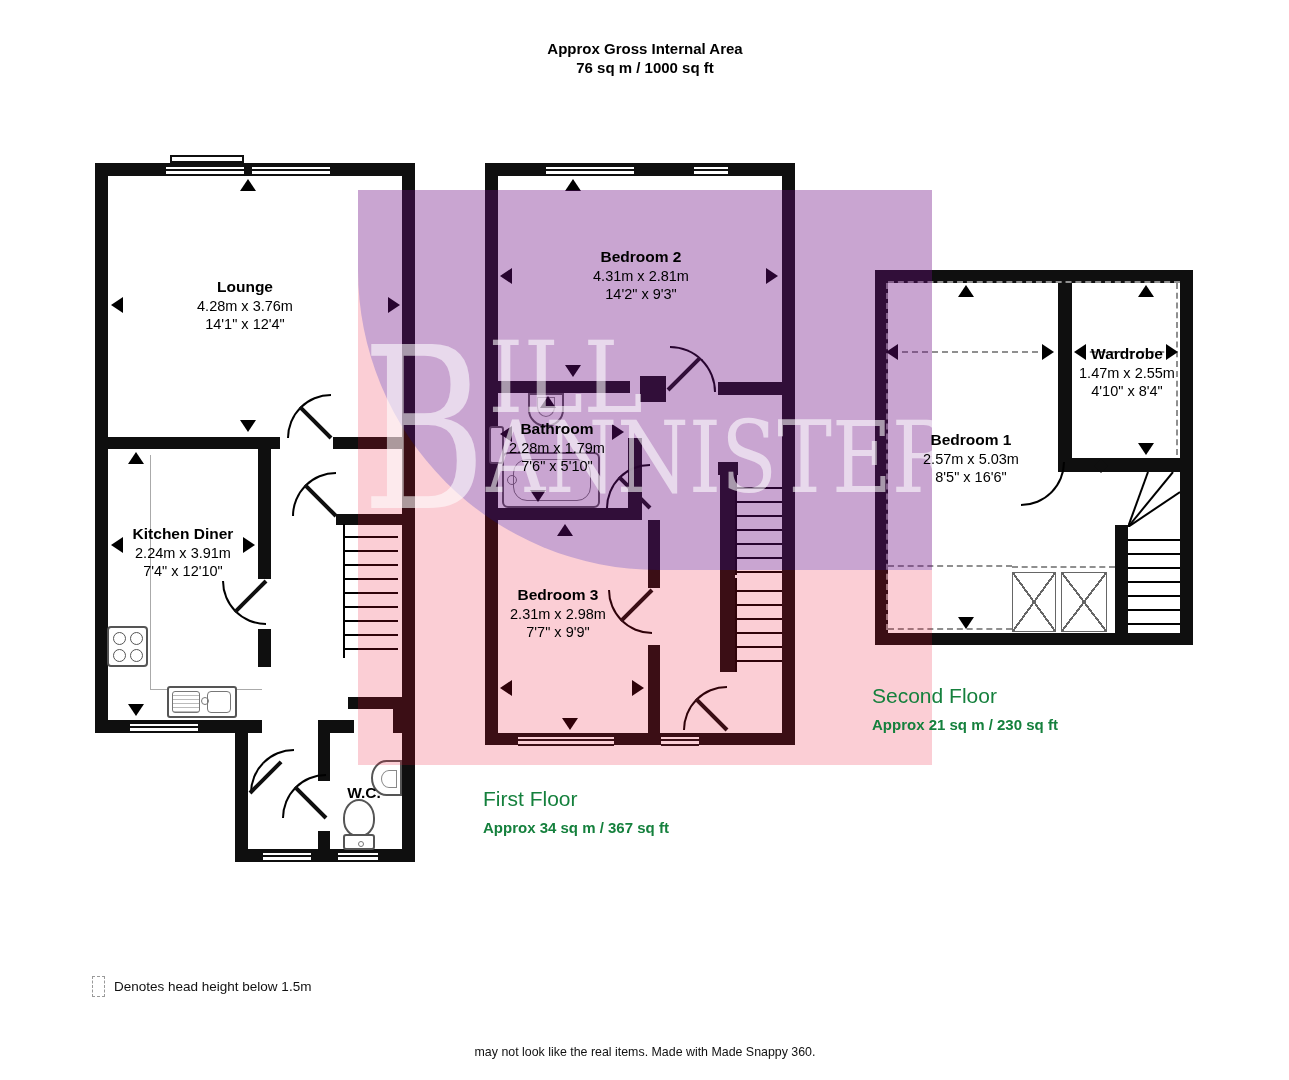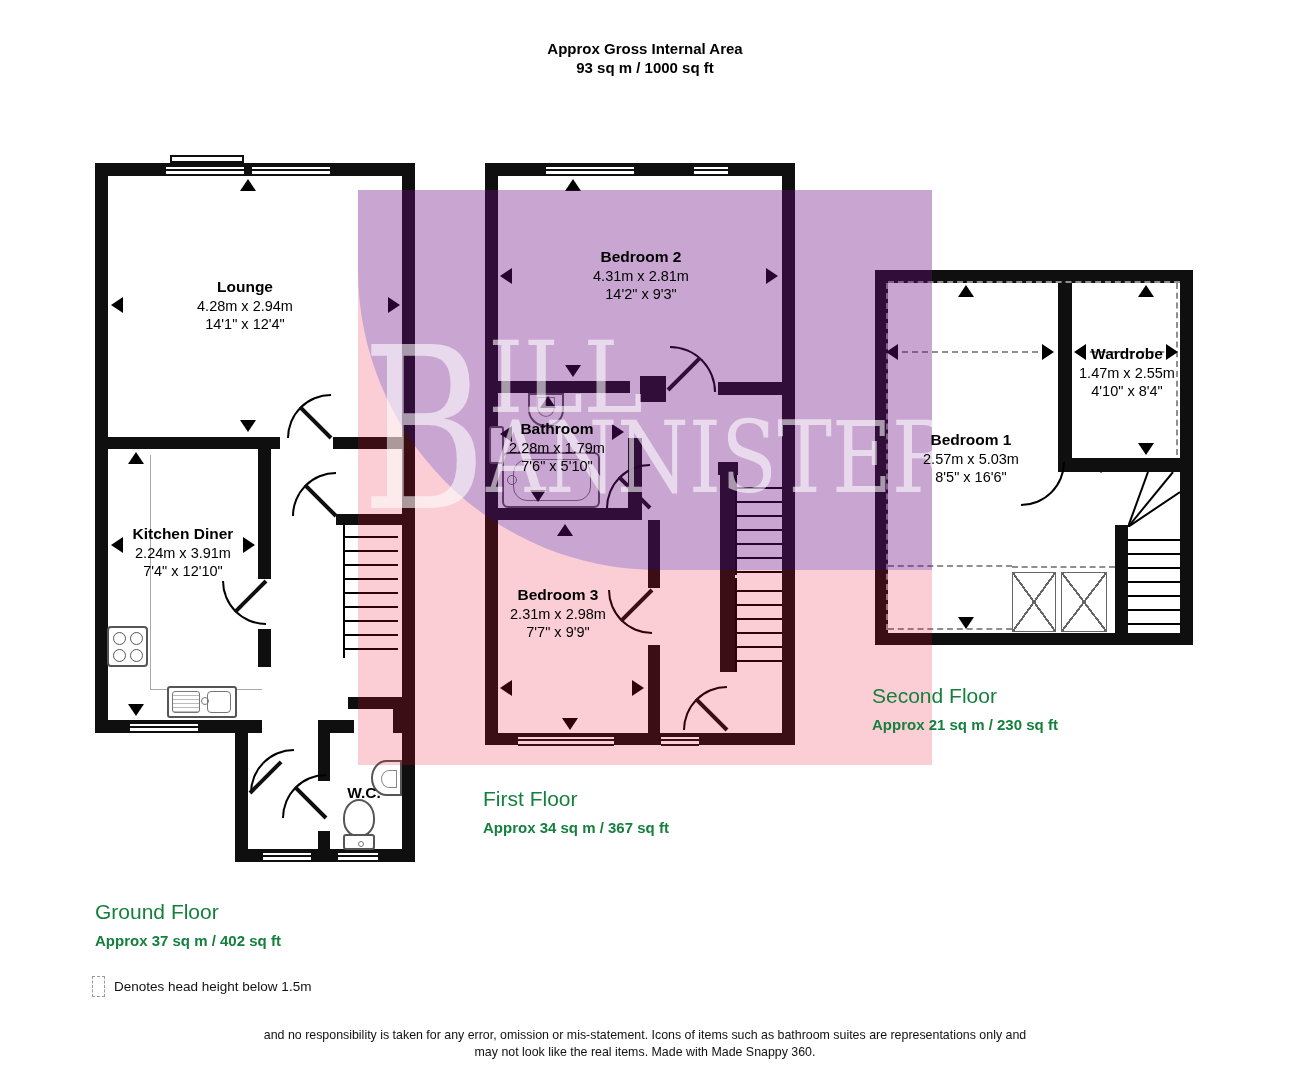--- a/index.html
+++ b/index.html
@@ -44,21 +44,21 @@
   .legend-box{position:absolute;width:13px;height:21px;border:1.5px dashed #9a9a9a;box-sizing:border-box}
   .legend-text{position:absolute;font-size:13.5px;color:#111}
   svg{position:absolute}
 </style>
 </head>
 <body>
 
 <div id="page">
 
   <div class="hdr" style="top:40px">Approx Gross Internal Area</div>
-  <div class="hdr" style="top:59px">93 sq m / 1000 sq ft</div>
+  <div class="hdr" style="top:59px">76 sq m / 1000 sq ft</div>
 
   <div>
     <div class="wall" style="left:95px;top:163px;width:320px;height:13px"></div>
     <div class="wall" style="left:95px;top:163px;width:13px;height:570px"></div>
     <div class="wall" style="left:402px;top:163px;width:13px;height:699px"></div>
     <div class="wall" style="left:95px;top:720px;width:167px;height:13px"></div>
     <div class="wall" style="left:95px;top:437px;width:185px;height:12px"></div>
     <div class="wall" style="left:333px;top:437px;width:69px;height:12px"></div>
     <div class="wall" style="left:258px;top:449px;width:13px;height:130px"></div>
     <div class="wall" style="left:258px;top:629px;width:13px;height:38px"></div>
@@ -223,21 +223,21 @@
   <div class="overlay" style="left:358px;top:190px;width:574px;height:575px">
     <div style="position:absolute;inset:0;background:rgba(235,10,45,0.20)"></div>
     <div style="position:absolute;left:0;top:0;width:574px;height:380px;background:rgba(15,15,195,0.21);border-bottom-left-radius:300px"></div>
     <div class="wm-letter" style="left:4px;top:128px;font-size:225px;transform:scaleX(.75)">B</div>
     <div class="wm-letter" style="left:130px;top:138px;font-size:100px;transform:scaleX(.9)">ILL</div>
     <div class="wm-letter" style="left:128px;top:218px;font-size:100px;transform:scaleX(.82)">ANNISTER</div>
   </div>
 
   <div class="room-label" style="left:245px;top:278px">
     <b>Lounge</b>
-    <span>4.28m x 2.94m</span>
+    <span>4.28m x 3.76m</span>
     <span>14'1" x 12'4"</span>
   </div>
   <div class="room-label" style="left:183px;top:525px">
     <b>Kitchen Diner</b>
     <span>2.24m x 3.91m</span>
     <span>7'4" x 12'10"</span>
   </div>
   <div class="room-label" style="left:364px;top:784px">
     <b>W.C.</b>
   </div>
@@ -260,32 +260,27 @@
     <b>Bedroom 1</b>
     <span>2.57m x 5.03m</span>
     <span>8'5" x 16'6"</span>
   </div>
   <div class="room-label" style="left:1127px;top:345px">
     <b>Wardrobe</b>
     <span>1.47m x 2.55m</span>
     <span>4'10" x 8'4"</span>
   </div>
 
-  <div class="floor-label" style="left:95px;top:900px">
-    <div class="floor-title">Ground Floor</div>
-    <div class="floor-area">Approx 37 sq m / 402 sq ft</div>
-  </div>
   <div class="floor-label" style="left:483px;top:787px">
     <div class="floor-title">First Floor</div>
     <div class="floor-area">Approx 34 sq m / 367 sq ft</div>
   </div>
   <div class="floor-label" style="left:872px;top:684px">
     <div class="floor-title">Second Floor</div>
     <div class="floor-area">Approx 21 sq m / 230 sq ft</div>
   </div>
 
   <div class="legend-box" style="left:92px;top:976px"></div>
   <div class="legend-text" style="left:114px;top:979px">Denotes head height below 1.5m</div>
 
-  <div class="ftr" style="top:1028px">and no responsibility is taken for any error, omission or mis-statement. Icons of items such as bathroom suites are representations only and</div>
   <div class="ftr" style="top:1045px">may not look like the real items. Made with Made Snappy 360.</div>
 
 </div>
 
 </body></html>

